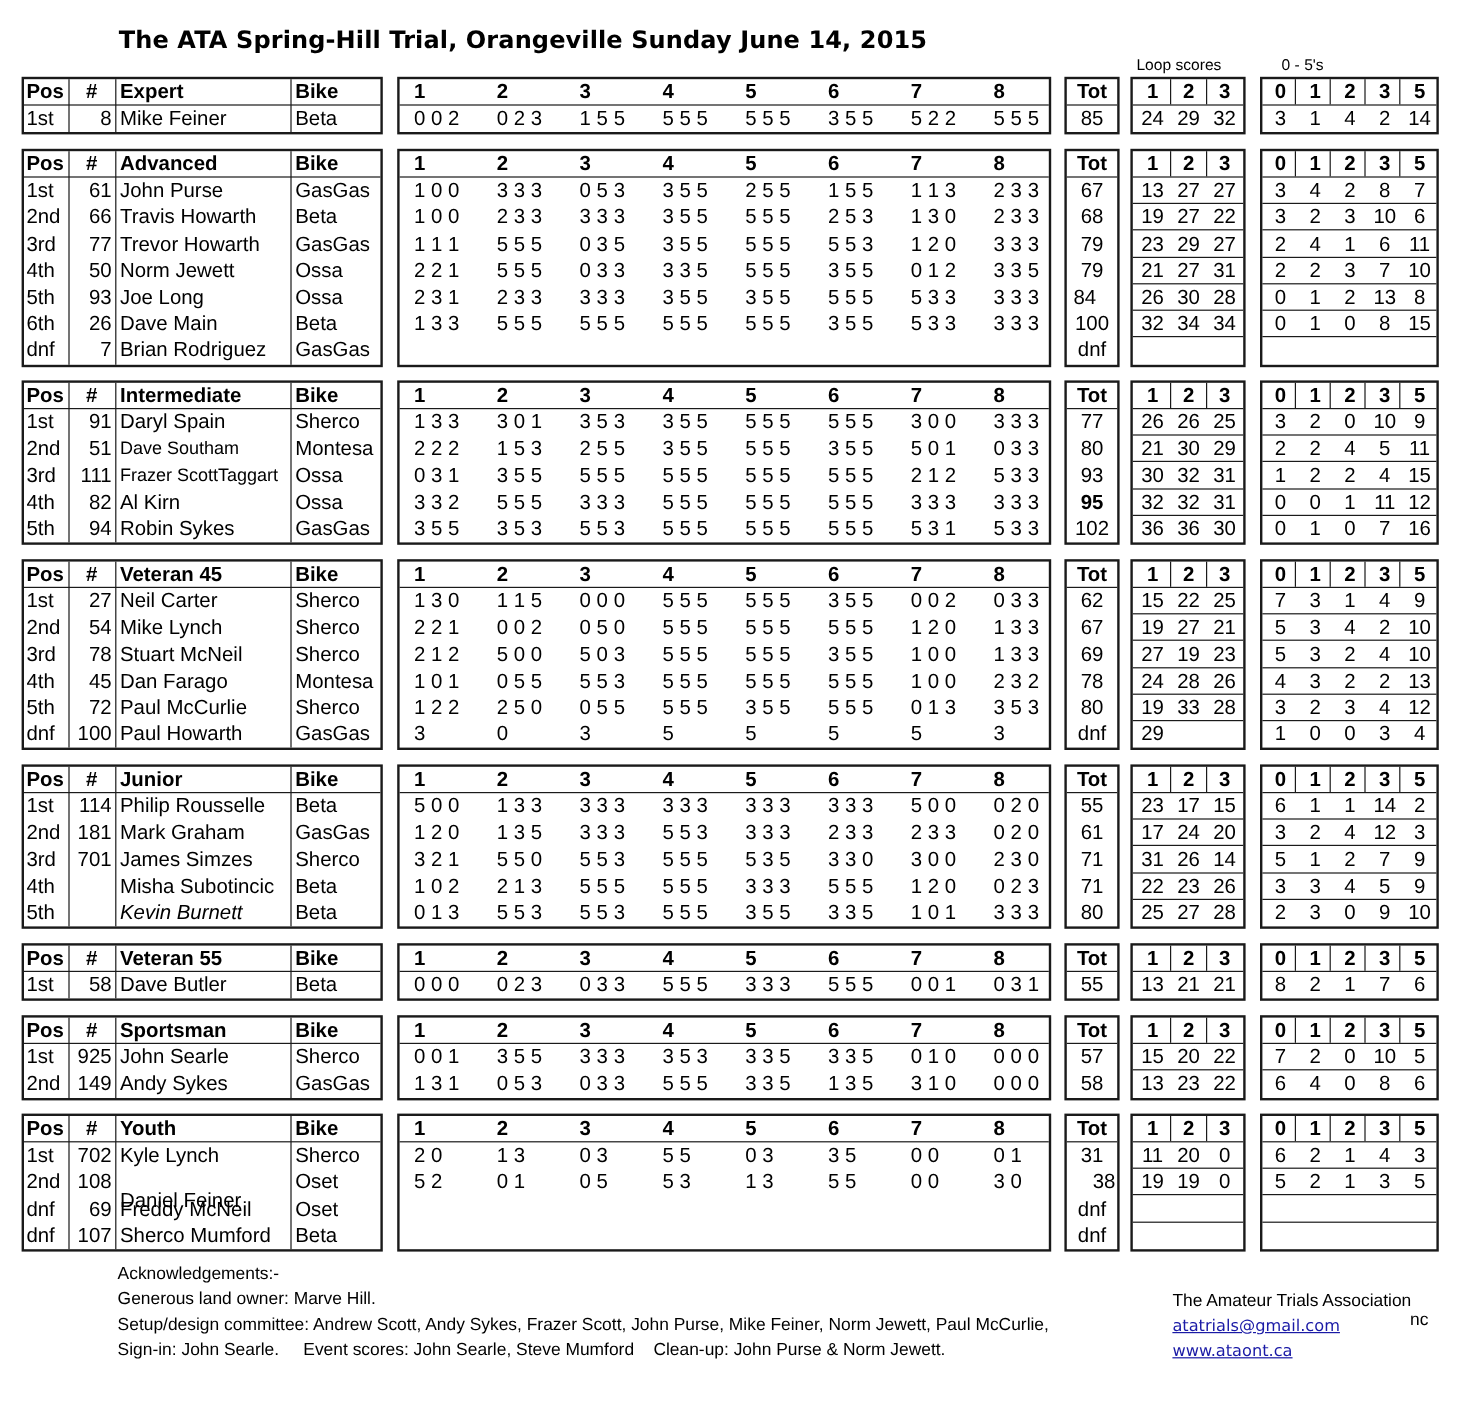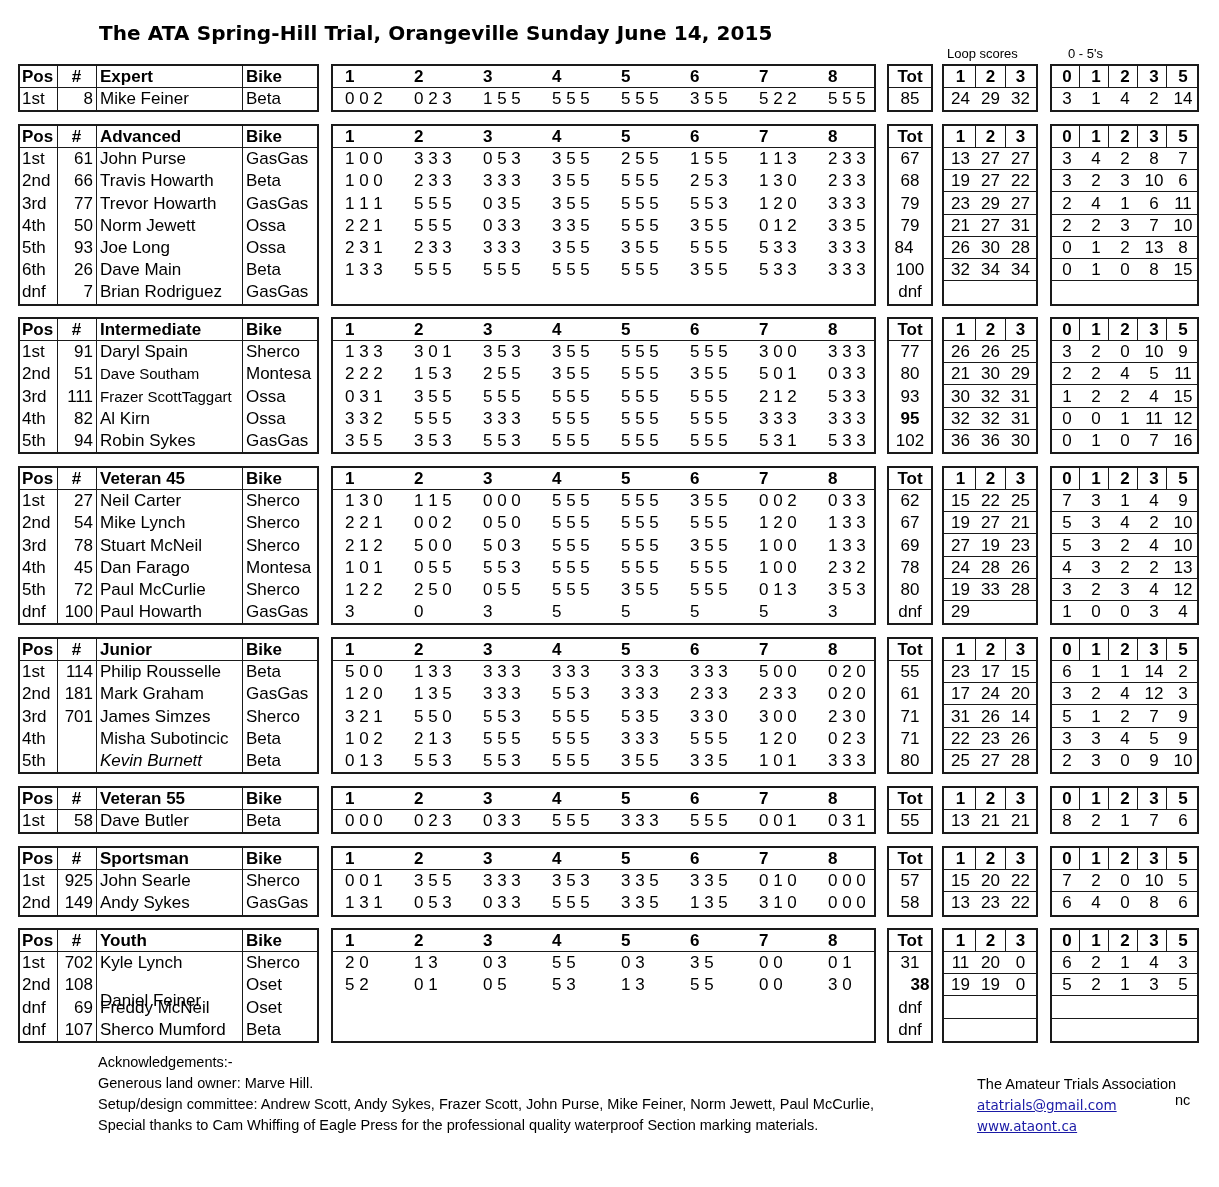--- a/index.html
+++ b/index.html
@@ -1320,21 +1320,21 @@
         </div>
       </div>
       <div class="box" style="left: 887px; width: 46px; top: 0px; height: 115px;">
         <div class="row head sep" style="top: 0px;">
           <div class="cell c" style="left: 0px; width: 42px;">Tot</div>
         </div>
         <div class="row" style="top: 22px;">
           <div class="cell c" style="left: 0px; width: 42px;">31</div>
         </div>
         <div class="row" style="top: 44px;">
-          <div class="cell c" style="left: 0px; width: 62px; font-weight: bold;">38</div>
+          <div class="cell c" style="left: 0px; width: 62px;">38</div>
         </div>
         <div class="row" style="top: 67px;">
           <div class="cell c" style="left: 0px; width: 42px;">dnf</div>
         </div>
         <div class="row" style="top: 89px;">
           <div class="cell c" style="left: 0px; width: 42px;">dnf</div>
         </div>
       </div>
       <div class="box" style="left: 942px; width: 96px; top: 0px; height: 115px;">
         <div class="row head sep" style="top: 0px;">
@@ -1406,21 +1406,21 @@
           <div class="cell c" style="left: 117px; width: 28px;"></div>
         </div>
       </div>
     </div>
   </div>
 
 <div class="ack">
   <div>Acknowledgements:-</div>
   <div>Generous land owner: Marve Hill.</div>
   <div>Setup/design committee: Andrew Scott, Andy Sykes, Frazer Scott, John Purse, Mike Feiner, Norm Jewett, Paul McCurlie,</div>
-  <div>Special thanks to Cam Whiffing of Eagle Press for the professional quality waterproof Section marking materials.</div>
+  <div style="white-space:pre">Sign-in: John Searle.     Event scores: John Searle, Steve Mumford    Clean-up: John Purse &amp; Norm Jewett.</div>
 </div>
 
 <div class="org">
   <div>The Amateur Trials Association</div>
   <a>atatrials@gmail.com</a>
   <a>www.ataont.ca</a>
 </div>
 <div class="nc">nc</div>
 
 </body></html>

